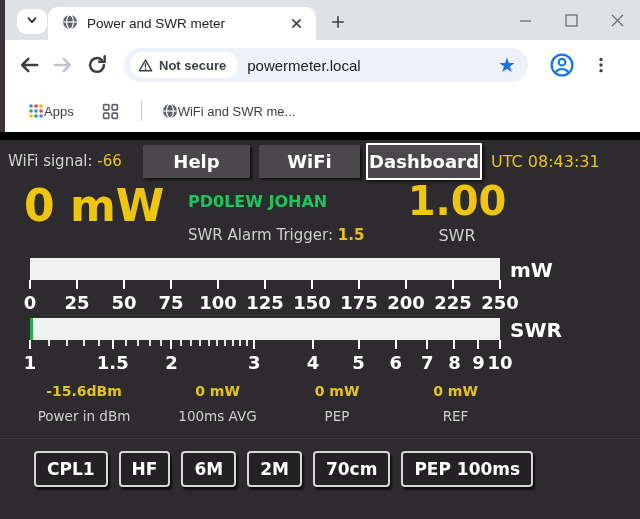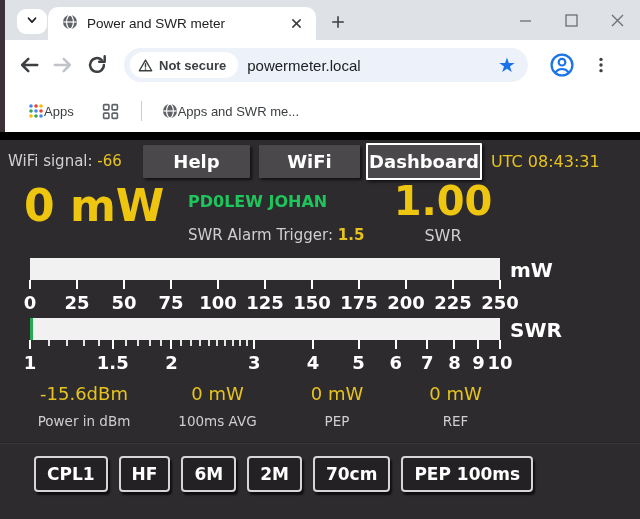--- a/index.html
+++ b/index.html
@@ -62,37 +62,37 @@
   }
   .nav-btn.b1 { width:107px; margin-left:3px; }
   .nav-btn.b2 { width:101px; margin-left:9px; }
   .nav-btn.b3 { width:116px; height:37px; margin-left:6px; border:2px solid #fff; }
   .utc { font-size:16px; color:#e7c41d; margin-left:9px; white-space:nowrap; }
   .readout { position:relative; height:74px; }
   .big-power { position:absolute; left:24px; top:-2px; font-size:44px; font-weight:bold; color:#efc60f; }
   .callsign { position:absolute; left:188px; top:10px; font-size:16px; font-weight:bold; color:#1ec45c; }
   .alarm-line { position:absolute; left:188px; top:44px; font-size:15px; color:#cfcfcf; }
   .alarm-val { color:#e7c41d; font-weight:bold; }
-  .swr-wrap { position:absolute; left:389px; top:-4px; width:108px; text-align:center; }
+  .swr-wrap { position:absolute; left:403px; top:-4px; width:108px; text-align:center; }
   .big-swr { font-size:40px; font-weight:bold; color:#efc60f; }
   .swr-cap { font-size:16px; color:#cfcfcf; margin-top:2px; }
   .gauge-row { display:flex; align-items:flex-start; margin-left:30px; margin-top:2px; }
   .gauge { width:470px; }
   .bar-track { position:relative; width:470px; height:22px; background:#f1f1f1; }
   .bar-fill { position:absolute; left:0; top:0; height:22px; }
   .ticks { position:relative; width:470px; height:11px; }
   .tick { position:absolute; top:0; width:2px; height:9px; background:#fff; }
   .tick.minor { height:6px; background:#e4e4e4; }
   .tick-labels { position:relative; width:470px; height:24px; }
   .tick-label { position:absolute; top:1px; transform:translateX(-50%); font-size:18px; font-weight:bold; color:#fff; white-space:nowrap; }
   .unit-label { font-size:20px; font-weight:bold; color:#fff; margin-left:10px; margin-top:0px; }
   .gauge-row + .gauge-row { margin-top:3px; }
   .stats { display:flex; margin-left:14px; margin-top:8px; }
   .stat { text-align:center; }
-  .stat .val { font-size:18px; font-weight:normal; color:#e7c41d; }
+  .stat .val { font-size:14px; font-weight:bold; color:#e7c41d; }
   .stat .cap { font-size:13.5px; color:#cfcfcf; margin-top:9px; }
   .stat.s1 { width:140px; } .stat.s2 { width:127px; } .stat.s3 { width:112px; } .stat.s4 { width:125px; }
   .divider { height:2px; background:#262426; border-bottom:1px solid #383638; margin-top:13px; }
   .bands { display:flex; gap:11px; margin:12px 0 0 34px; }
   .band-btn {
     background:#232123; color:#fff; border:2px solid #d6d6d6; border-radius:4px;
     font-family:"DejaVu Sans", sans-serif; font-weight:bold; font-size:17px;
     height:36px; padding:0 11px; cursor:pointer; box-shadow:2px 3px 2px rgba(0,0,0,0.65);
   }
 </style>
@@ -232,21 +232,21 @@
       </div>
       <div class="bm-sep"></div>
       <div class="bm-item">
         <span style="display:flex;">
           <svg width="16" height="16" viewBox="0 0 16 16">
             <circle cx="8" cy="8" r="7" fill="#5f6368"></circle>
             <path d="M1.3 8 h13.4" stroke="#fff" stroke-width="1.2" fill="none"></path>
             <ellipse cx="8" cy="8" rx="3.4" ry="6.8" stroke="#fff" stroke-width="1.2" fill="none"></ellipse>
           </svg>
         </span>
-        <span>Apps and SWR me...</span>
+        <span>WiFi and SWR me...</span>
       </div>
     </div>
   </div>
   <div class="chrome-bottom"></div>
 
   <div class="page">
 
     <div class="topbar">
       <div class="wifi-line">
         <span>WiFi signal:</span>

